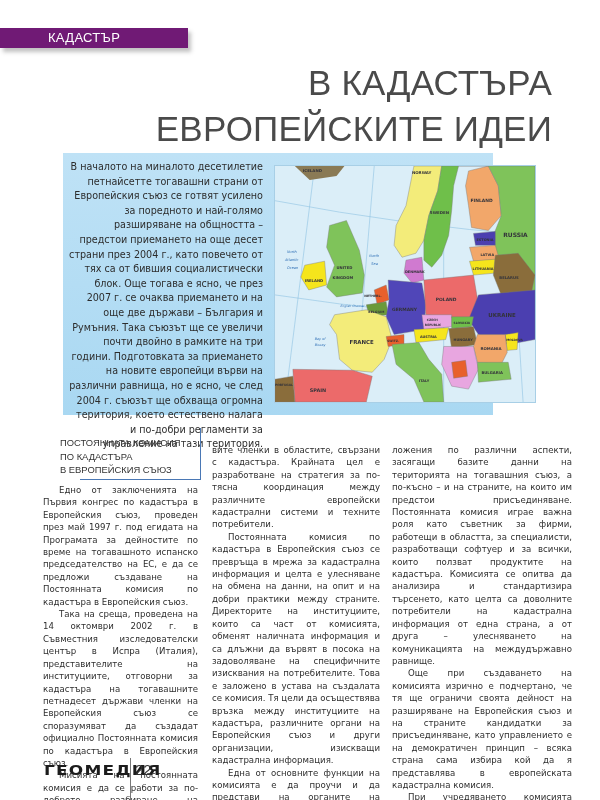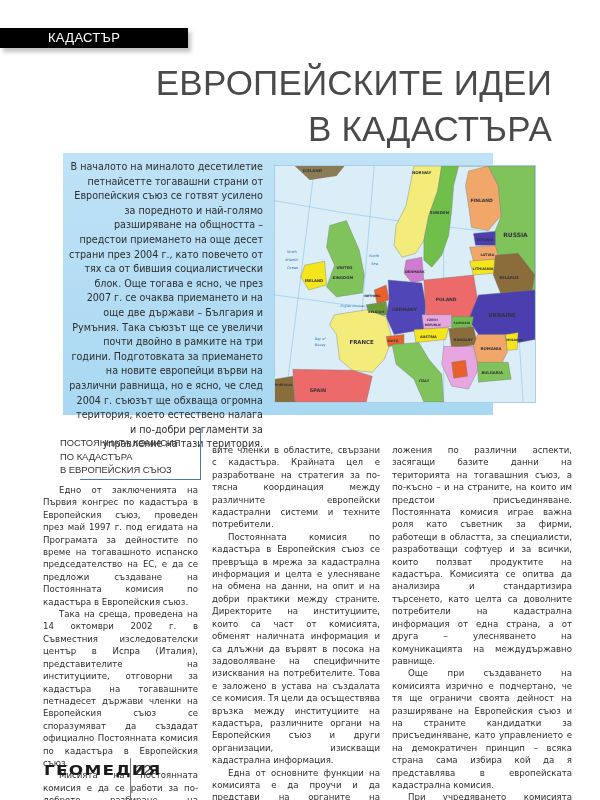--- a/index.html
+++ b/index.html
@@ -1,21 +1,21 @@
 <!DOCTYPE html>
 <html><head>
   <meta charset="utf-8">
   <style>
     * { margin: 0; padding: 0; box-sizing: border-box; }
     html, body { width: 600px; height: 800px; background: #ffffff; overflow: hidden; }
     body { position: relative; font-family: "Liberation Sans", sans-serif; color: #2a2a2a; }
 
     .section-tab {
       position: absolute; left: 0; top: 28px; width: 188px; height: 20px;
-      background: #000000; color: #ffffff;
+      background: #701a75; color: #ffffff;
       font-family: "Liberation Sans", sans-serif; font-size: 13px; letter-spacing: 0.3px;
       padding-left: 48px; line-height: 20px;
       box-shadow: 3px 4px 4px rgba(120,120,120,0.45);
     }
 
     .headline {
       position: absolute; right: 48px; top: 60px; text-align: right;
       font-family: "Liberation Sans", sans-serif; font-size: 35px; font-weight: normal;
       color: #4a4a4a; line-height: 46px; letter-spacing: 0.2px;
     }
@@ -68,22 +68,22 @@
       position: absolute; left: 135px; top: 761px;
       font-family: "Liberation Sans", sans-serif; font-size: 15px; color: #333;
     }
   </style>
 </head>
 <body>
 
 <div class="section-tab">КАДАСТЪР</div>
 
 <h1 class="headline">
+  <span>В КАДАСТЪРА</span>
   <span>ЕВРОПЕЙСКИТЕ ИДЕИ</span>
-  <span>В КАДАСТЪРА</span>
 </h1>
 
 <div class="feature-band"></div>
 <div class="lead-text">В началото на миналото десетилетие петнайсетте тогавашни страни от Европейския съюз се готвят усилено за поредното и най-голямо разширяване на общността – предстои приемането на още десет страни през 2004 г., като повечето от тях са от бившия социалистически блок. Още тогава е ясно, че през 2007 г. се очаква приемането и на още две държави – България и Румъния. Така съюзът ще се увеличи почти двойно в рамките на три години. Подготовката за приемането на новите европейци върви на различни равнища, но е ясно, че след 2004 г. съюзът ще обхваща огромна територия, което естествено налага и по-добри регламенти за управление на тази територия.</div>
 
 <div class="map">
   <svg viewBox="0 0 262 238" preserveAspectRatio="none">
     <rect x="0" y="0" width="262" height="238" fill="#dbeef8"></rect>
 
     <g stroke="#8ec2e2" stroke-width="0.6" fill="none">

